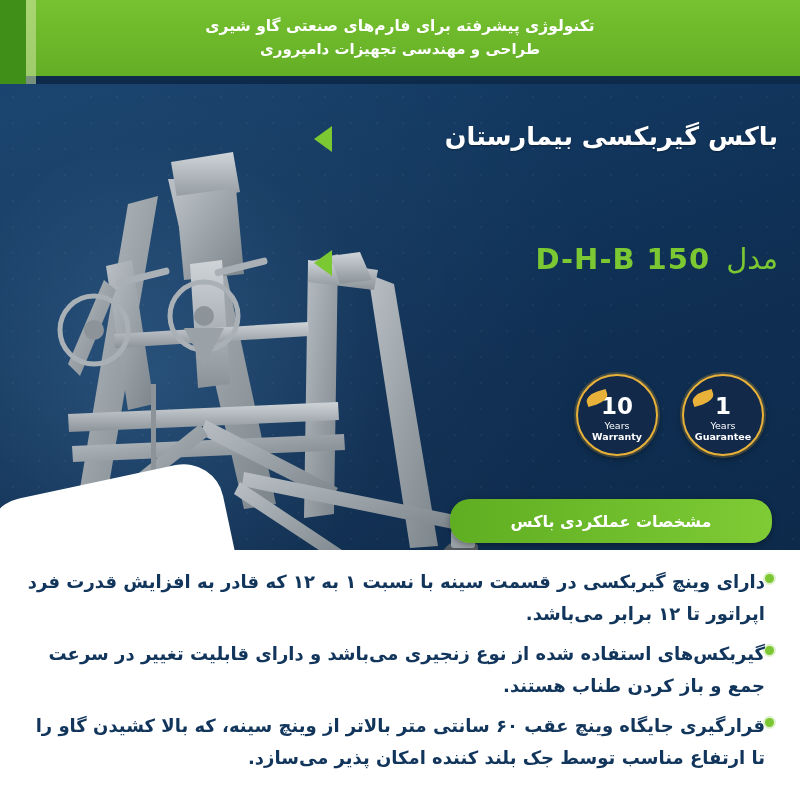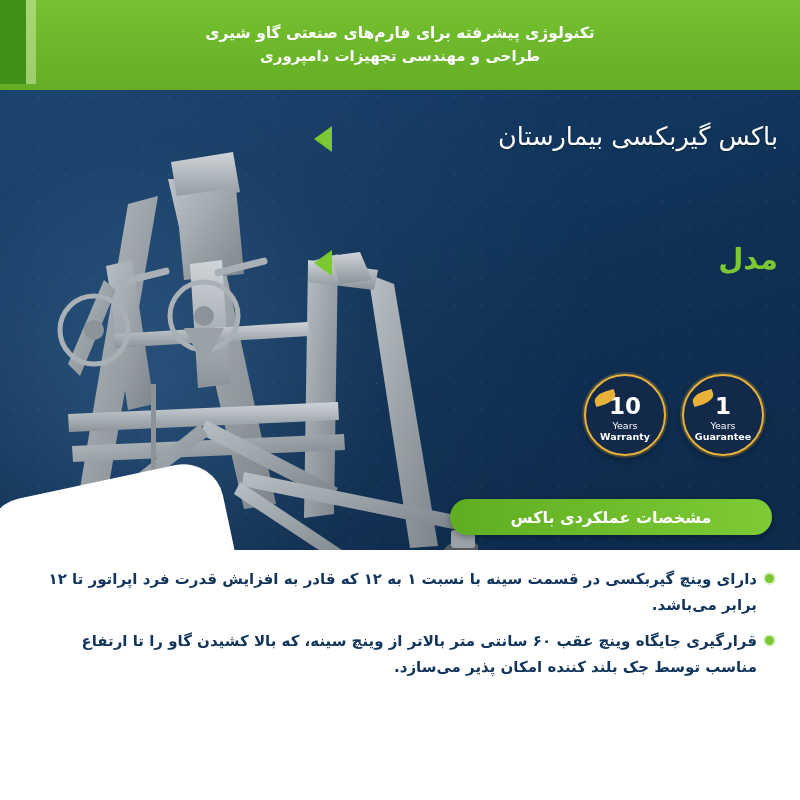--- a/index.html
+++ b/index.html
@@ -10,21 +10,21 @@
     overflow:hidden;
     position:relative;
   }
   .page{
     position:absolute;inset:0;
     background:#0d2a4a;
     overflow:hidden;
   }
   
   .topbar{
-    position:absolute;top:0;left:0;right:0;height:90px;
+    position:absolute;top:0;left:0;right:0;height:76px;
     background:#6fb92c;
     background:linear-gradient(180deg,#77c230 0%,#63ae25 100%);
     display:flex;align-items:center;justify-content:center;
     flex-direction:column;
     color:#ffffff;
     z-index:6;
   }
   .topbar .line{
     font-size:15.5px;font-weight:bold;letter-spacing:0;
     line-height:1.55;
@@ -67,46 +67,46 @@
   .photo{
     position:absolute;left:8px;top:0px;width:470px;height:500px;
   }
   .photo svg{display:block;}
   
   .headline{
     position:absolute;right:22px;top:34px;width:430px;
     text-align:right;direction:rtl;color:#ffffff;
   }
   .headline .h1{
-    font-size:25.5px;font-weight:normal;line-height:1.45;
+    font-size:25.5px;font-weight:bold;line-height:1.45;
     text-shadow:0 1px 2px rgba(0,0,0,.35);
   }
   .arrow-green{
     position:absolute;
     width:0;height:0;
     border-top:13px solid transparent;
     border-bottom:13px solid transparent;
     border-right:18px solid #7cc832;
   }
   .model-row{
     position:absolute;right:22px;top:158px;width:430px;
     direction:rtl;text-align:right;
     display:flex;align-items:center;justify-content:flex-start;gap:16px;
   }
   .model-label{
-    color:#7cc832;font-size:29px;font-weight:bold;
+    color:#7cc832;font-size:29px;font-weight:normal;
   }
   .model-value{
     color:#7cc832;font-size:29px;font-weight:bold;letter-spacing:1px;
     direction:ltr;
   }
   
   .badges{
     position:absolute;right:36px;top:290px;
-    display:flex;gap:16px;direction:ltr;
+    display:flex;gap:24px;direction:ltr;
   }
   .badge{
     width:78px;height:78px;border-radius:50%;
     background:#12294a;
     border:2px solid #e8b23a;
     box-shadow:0 0 0 2px rgba(232,178,58,.25), 0 3px 7px rgba(0,0,0,.4);
     display:flex;flex-direction:column;align-items:center;justify-content:center;
     color:#ffffff;position:relative;overflow:hidden;
   }
   .badge .num{font-size:23px;font-weight:bold;line-height:1;margin-top:6px;}
@@ -114,21 +114,21 @@
   .badge .t2{font-size:9.5px;font-weight:bold;}
   .badge .leaf{
     position:absolute;left:8px;top:16px;width:22px;height:12px;
     background:#e8b23a;
     border-radius:60% 0 60% 0;
     transform:rotate(-18deg);
   }
   
   .pill{
     position:absolute;right:28px;top:415px;
-    min-width:270px;height:36px;
+    min-width:270px;height:44px;
     background:linear-gradient(90deg,#5fae22 0%,#7ecb35 100%);
     border-radius:20px 20px 20px 20px;
     display:flex;align-items:center;justify-content:center;
     color:#fff;font-size:16px;font-weight:bold;
     box-shadow:0 2px 6px rgba(0,0,0,.35);
     padding:0 26px;direction:rtl;
   }
   
   .features{
     position:absolute;left:0;right:0;bottom:0;height:250px;
@@ -140,22 +140,22 @@
   }
   .features:before{
     content:"";position:absolute;left:-6px;top:-70px;width:240px;height:160px;
     background:#ffffff;
     transform:rotate(-12deg);
     border-radius:40px;
   }
   .feat-list{position:relative;z-index:2;margin:0;padding:0;list-style:none;}
   .feat{
     display:flex;align-items:flex-start;justify-content:flex-start;
-    gap:8px;margin-bottom:9px;
-    font-size:15px;line-height:1.75;color:#12355c;font-weight:bold;
+    gap:0;margin-bottom:9px;
+    font-size:18px;line-height:1.75;color:#12355c;font-weight:bold;
     text-align:right;
   }
   .feat .dot{
     flex:0 0 auto;width:9px;height:9px;border-radius:50%;
     background:#7cc832;margin-top:8px;
     box-shadow:0 0 0 2px rgba(124,200,50,.25);
   }
   .feat .txt{flex:1 1 auto;}
 </style>
 </head>
@@ -249,20 +249,21 @@
       </svg>
     </div>
 
     <div class="headline">
       <div class="h1">باکس گیربکسی بیمارستان</div>
       <div class="arrow-green" style="top:8px;left:-34px;"></div>
     </div>
 
     <div class="model-row">
       <span class="model-label">مدل</span>
+      <span class="model-value">D-H-B  150</span>
       <span class="arrow-green" style="top:8px;left:-34px;"></span>
     </div>
 
     <div class="badges">
       <div class="badge">
         <span class="leaf"></span>
         <span class="num">10</span>
         <span class="t1">Years</span>
         <span class="t2">Warranty</span>
       </div>
@@ -277,20 +278,24 @@
     <div class="pill">مشخصات عملکردی باکس</div>
 
     <div class="features">
       <ul class="feat-list">
         <li class="feat">
           <span class="dot"></span>
           <span class="txt">دارای وینچ گیربکسی در قسمت سینه با نسبت ۱ به ۱۲ که قادر به افزایش قدرت فرد اپراتور تا ۱۲ برابر می‌باشد.</span>
         </li>
         <li class="feat">
           <span class="dot"></span>
+          <span class="txt">گیربکس‌های استفاده شده از نوع زنجیری می‌باشد و دارای قابلیت تغییر در سرعت جمع و باز کردن طناب هستند.</span>
+        </li>
+        <li class="feat">
+          <span class="dot"></span>
           <span class="txt">قرارگیری جایگاه وینچ عقب ۶۰ سانتی متر بالاتر از وینچ سینه، که بالا کشیدن گاو را تا ارتفاع مناسب توسط جک بلند کننده امکان پذیر می‌سازد.</span>
         </li>
 
       </ul>
     </div>
 
   </div>
 </div>
 
 </body></html>

